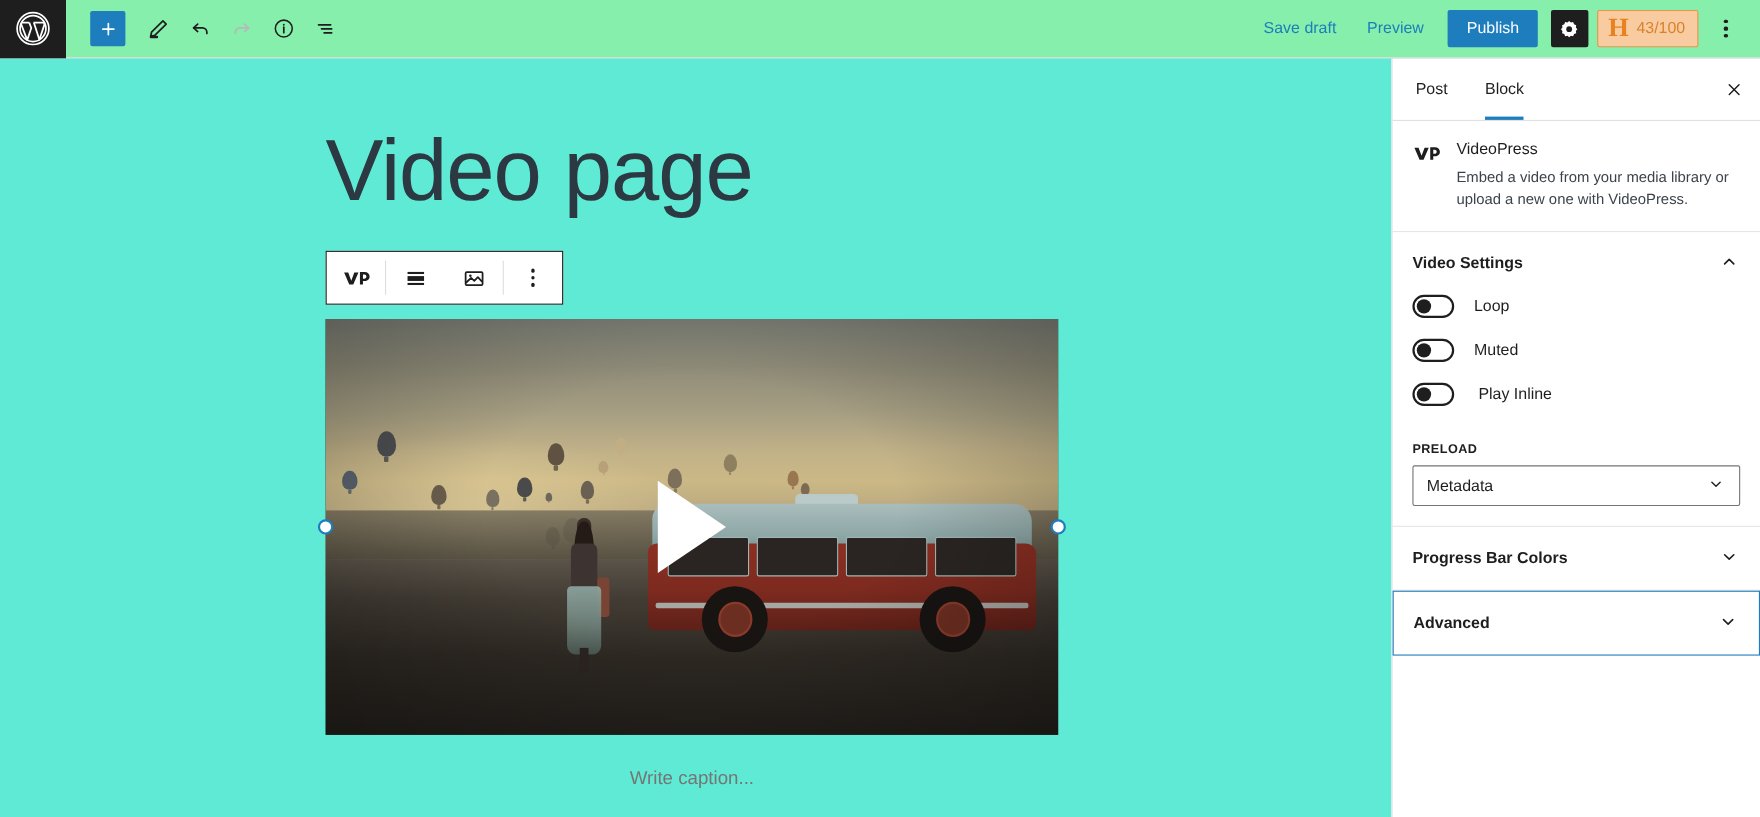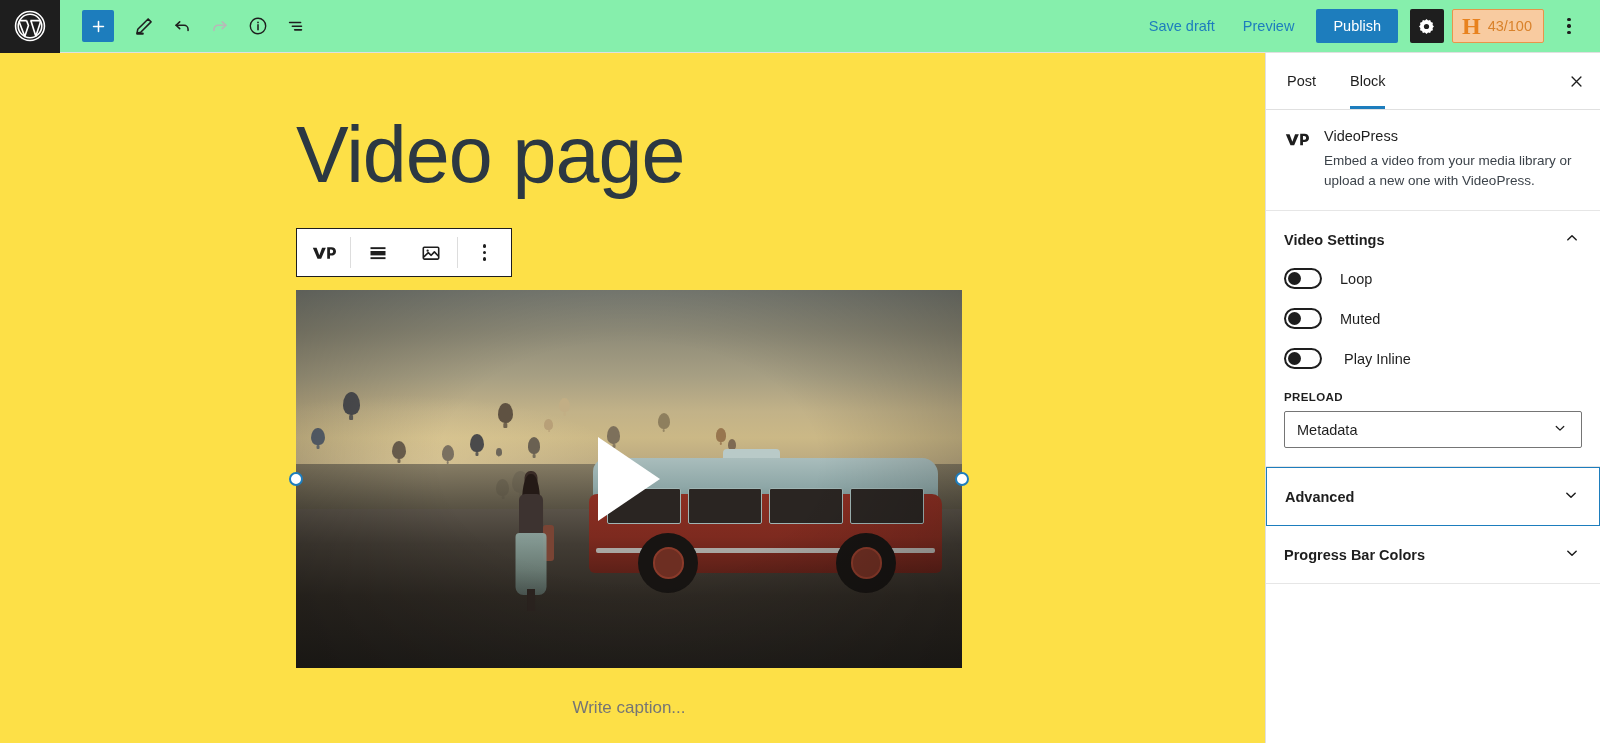--- a/index.html
+++ b/index.html
@@ -81,21 +81,21 @@
     display: flex; align-items: center; justify-content: center;
     background: transparent; border: none; cursor: pointer;
   }
   .dot3 { display: flex; flex-direction: column; gap: 3px; align-items: center; }
   .dot3 i { width: 3.4px; height: 3.4px; background: #1e1e1e; border-radius: 50%; display: block; }
 
   
   .canvas {
     position: absolute; top: 53px; left: 0;
     width: 1265px; height: 690px;
-    background: #fde047;
+    background: #5eead4;
     overflow: hidden;
   }
   .post-title {
     position: absolute; left: 296px; top: 62px;
     font-size: 79px; color: #2c3842;
     font-weight: 400; letter-spacing: -1px; line-height: 1;
     white-space: nowrap;
   }
 
   
@@ -591,55 +591,55 @@
         </div>
 
         <div class="toggle-row">
           <span class="toggle">
               <i></i>
             </span>
           <span class="toggle-label">Muted</span>
         </div>
 
 
-        <div class="toggle-row" style="margin-bottom:22px;gap:22px;">
+        <div class="toggle-row" style="margin-bottom:34px;gap:22px;">
           <span class="toggle">
               <i></i>
             </span>
           <span class="toggle-label">Play Inline</span>
         </div>
 
         <div class="field-label">PRELOAD</div>
         <div class="select-box">
           <span>Metadata</span>
           <span>
             <svg width="18" height="18" viewBox="0 0 24 24" fill="none" stroke="#1e1e1e" stroke-width="1.7" stroke-linecap="round" stroke-linejoin="round">
               <path d="M7 10 12 14.8 17 10"></path>
             </svg>
           </span>
         </div>
       </div>
     </div>
 
+    <div class="panel">
+      <button class="panel-head">
+        <span class="panel-title">Progress Bar Colors</span>
+        <span>
+          <svg width="20" height="20" viewBox="0 0 24 24" fill="none" stroke="#1e1e1e" stroke-width="1.8" stroke-linecap="round" stroke-linejoin="round">
+            <path d="M7 10 12 14.8 17 10"></path>
+          </svg>
+        </span>
+      </button>
+    </div>
+
     <div class="panel focused">
       <button class="panel-head">
         <span class="panel-title">Advanced</span>
         <span>
           <svg width="20" height="20" viewBox="0 0 24 24" fill="none" stroke="#1e1e1e" stroke-width="1.8" stroke-linecap="round" stroke-linejoin="round">
             <path d="M7 10 12 14.8 17 10"></path>
           </svg>
         </span>
       </button>
     </div>
 
-    <div class="panel">
-      <button class="panel-head">
-        <span class="panel-title">Progress Bar Colors</span>
-        <span>
-          <svg width="20" height="20" viewBox="0 0 24 24" fill="none" stroke="#1e1e1e" stroke-width="1.8" stroke-linecap="round" stroke-linejoin="round">
-            <path d="M7 10 12 14.8 17 10"></path>
-          </svg>
-        </span>
-      </button>
-    </div>
-
   </div>
 </div>
 
 </body></html>

